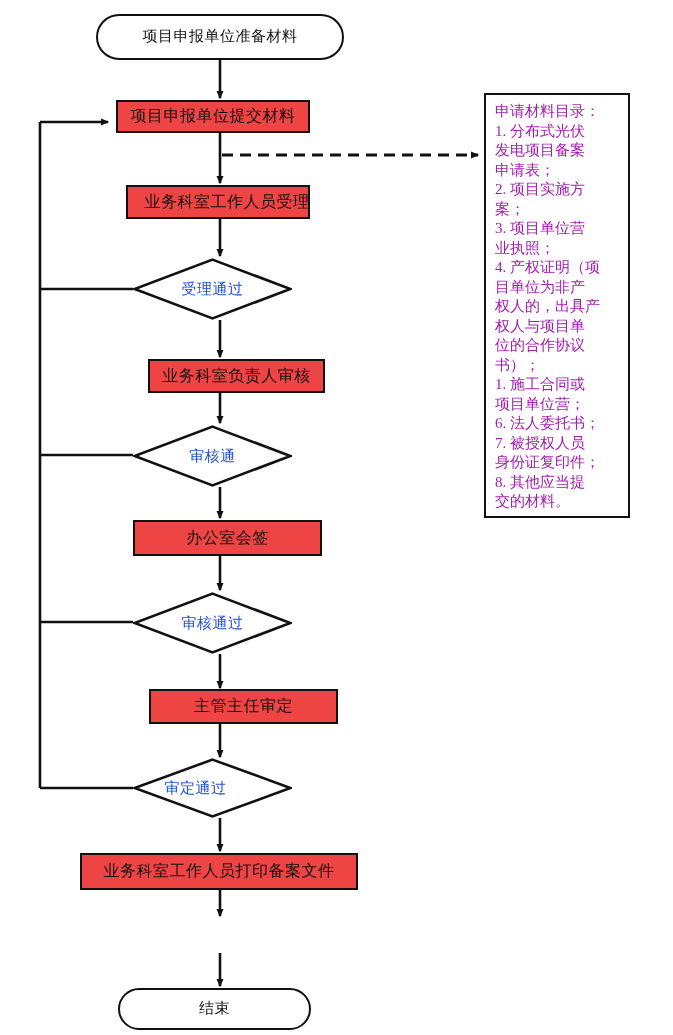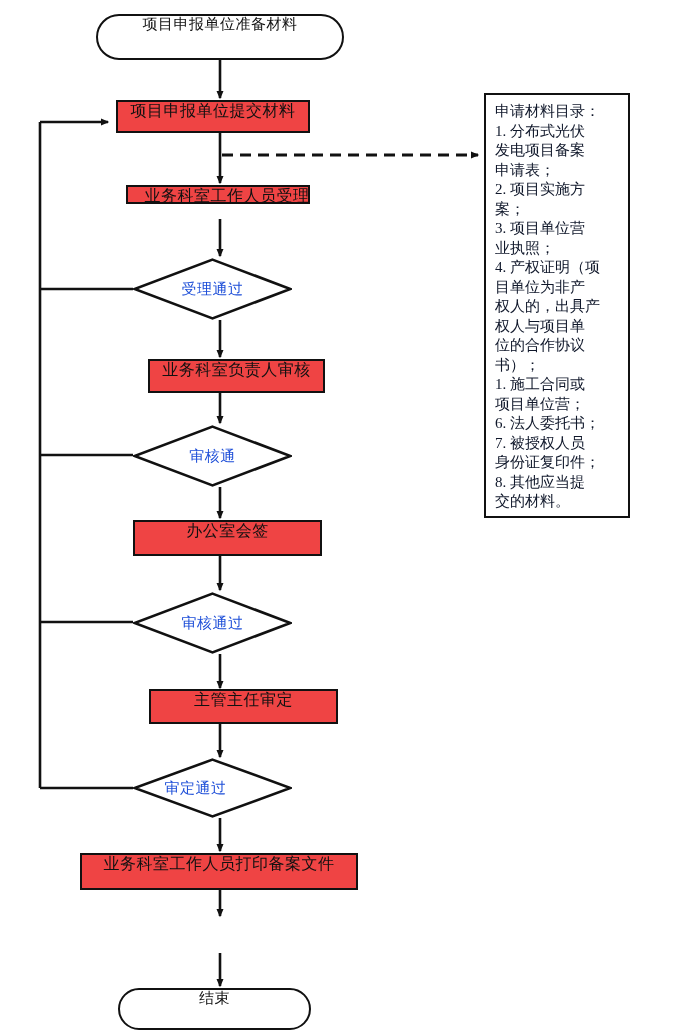--- a/index.html
+++ b/index.html
@@ -22,20 +22,21 @@
     position: absolute;
     left: 0; top: 0;
     width: 673px;
     height: 1035px;
     pointer-events: none;
   }
   .node {
     position: absolute;
     box-sizing: border-box;
     display: flex;
+    align-items: center;
     justify-content: center;
     color: #111111;
     text-align: center;
     line-height: 1.15;
     white-space: nowrap;
   }
   .rect {
     border: 2px solid #111111;
     background: #ef4444;
     font-size: 16px;
@@ -79,21 +80,21 @@
     margin-left: -34px;
   }
   .notebox {
     position: absolute;
     box-sizing: border-box;
     border: 2px solid #111111;
     background: #ffffff;
     padding: 7px 6px 6px 9px;
     font-size: 15px;
     line-height: 1.30;
-    color: #0f172a;
+    color: #a21caf;
     text-align: left;
     letter-spacing: 0px;
   }
   .notebox .nline {
     display: block;
     white-space: nowrap;
   }
 </style>
 </head>
 <body>
@@ -143,21 +144,21 @@
   </svg>
 
   <div class="node stadium" style="left:96px; top:14px; width:248px; height:46px;">
     <span>项目申报单位准备材料</span>
   </div>
 
   <div class="node rect" style="left:116px; top:100px; width:194px; height:33px;">
     <span>项目申报单位提交材料</span>
   </div>
 
-  <div class="node rect" style="left:126px; top:185px; width:184px; height:19px;padding-left:18px;">
+  <div class="node rect" style="left:126px; top:185px; width:184px; height:34px;padding-left:18px;">
     <span>业务科室工作人员受理</span>
   </div>
 
   <div class="diamond-wrap" style="left:133px; top:258px; width:159px; height:62px;">
     <svg viewBox="0 0 159 62" preserveAspectRatio="none">
       <polygon points="79.5,1.6 157.4,31 79.5,60.4 1.6,31" fill="#ffffff" stroke="#111111" stroke-width="2.6" vector-effect="non-scaling-stroke"></polygon>
     </svg>
     <div class="diamond-label">
       <span>受理通过</span>
     </div>

